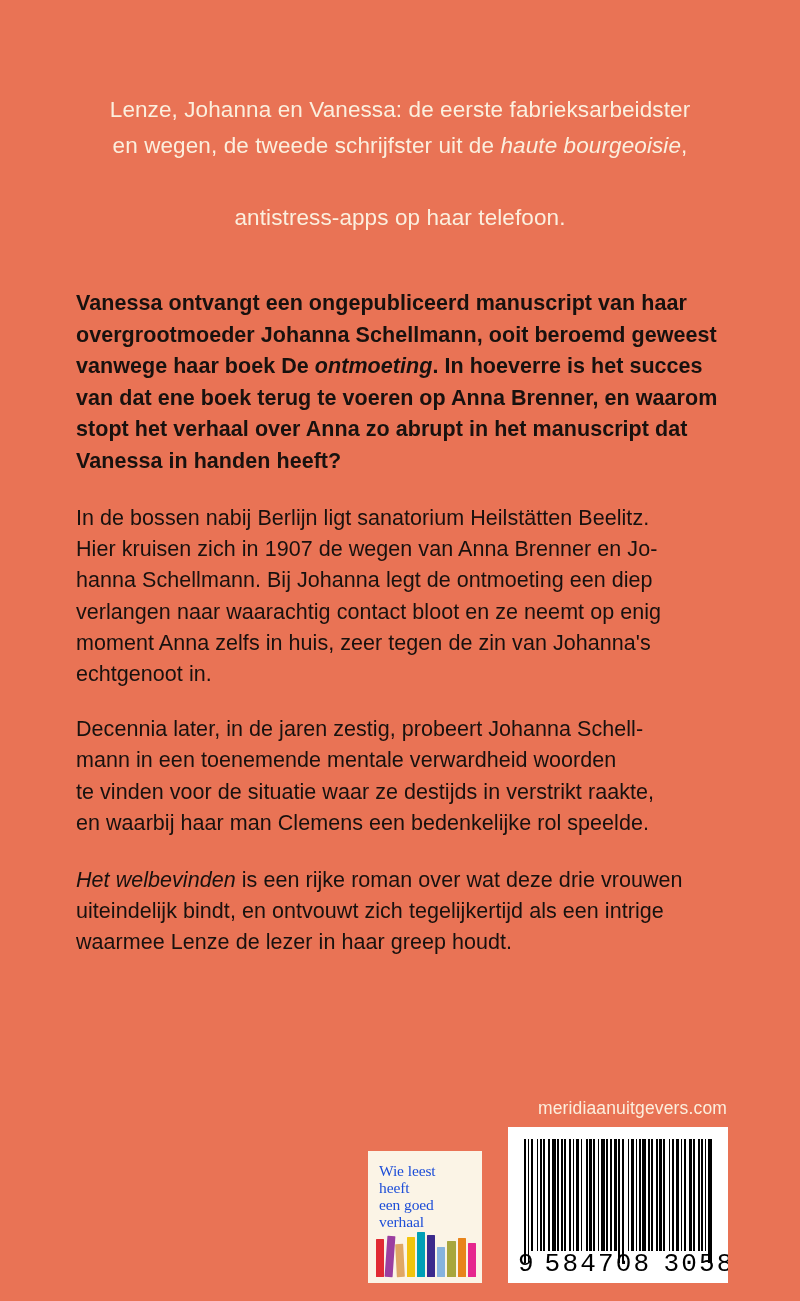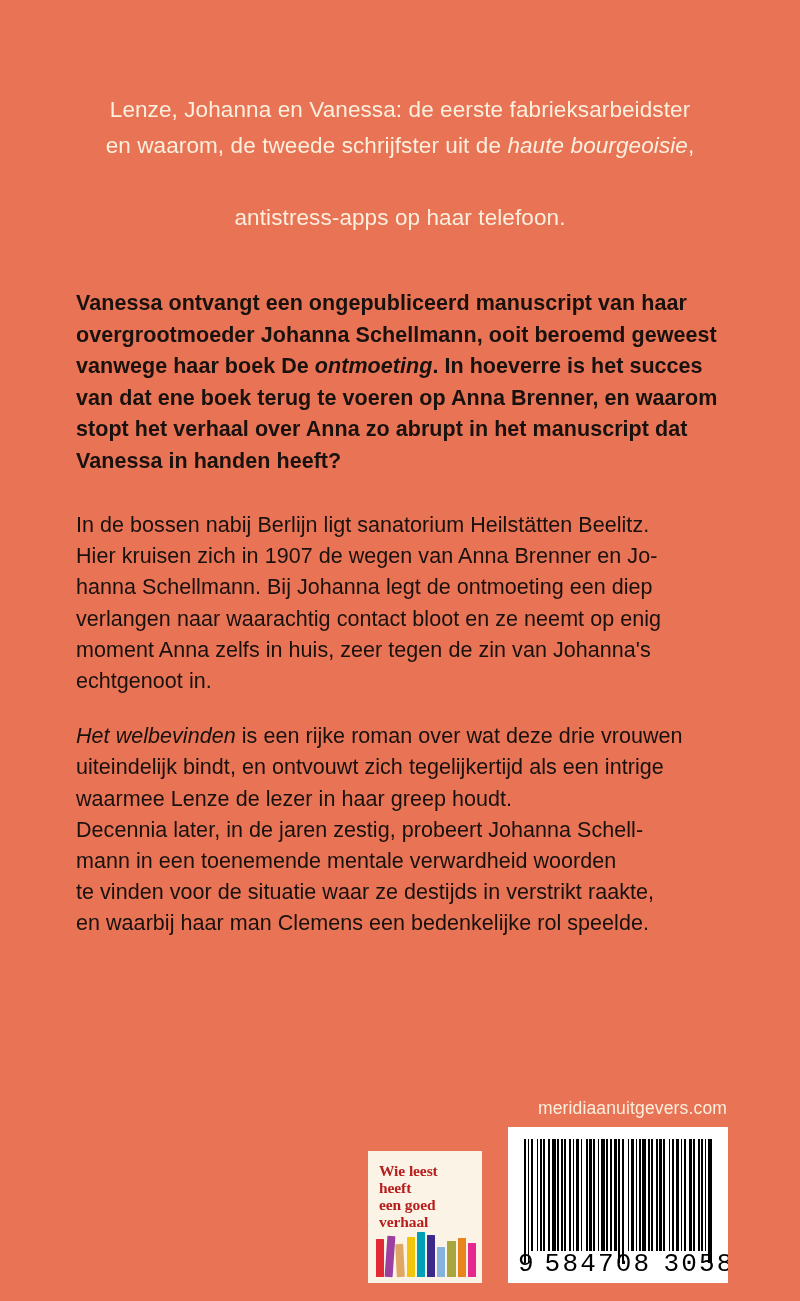--- a/index.html
+++ b/index.html
@@ -48,21 +48,21 @@
 
   .para {
     font-size: 21.5px;
     line-height: 31.2px;
     letter-spacing: 0.05px;
     margin: 0 0 26px 0;
     white-space: pre-line;
   }
   .para.lead {
     font-weight: 700;
-    margin-bottom: 33px;
+    margin-bottom: 26px;
     line-height: 31.5px;
   }
   .para em {
     font-style: italic;
   }
   .para.p-deep { margin-bottom: 24px; }
   .para.p-third { margin-bottom: 26px; }
   .para.p-last { margin-bottom: 0; }
 
   
@@ -87,24 +87,24 @@
     background: #FBF4E6;
     box-sizing: border-box;
     overflow: hidden;
   }
   .logo-text {
     position: absolute;
     left: 11px;
     top: 11px;
     right: 6px;
     font-family: "Liberation Serif", serif;
-    font-weight: 700;
+    font-weight: 400;
     font-size: 15.5px;
     line-height: 17px;
-    color: #b91c1c;
+    color: #1d4ed8;
     white-space: pre-line;
     letter-spacing: -0.1px;
   }
   .logo-books {
     position: absolute;
     left: 8px;
     right: 6px;
     bottom: 6px;
     height: 46px;
     display: flex;
@@ -162,49 +162,49 @@
   .digit-left { letter-spacing: 2.2px; }
   .digit-right { letter-spacing: 2.2px; margin-left: 12px; }
 </style>
 </head>
 <body>
 
 <div class="cover">
 
   <div class="intro">
     <span>Lenze, Johanna en Vanessa: de eerste fabrieksarbeidster</span><br>
-    <span>en waarom, de tweede schrijfster uit de </span><em>haute bourgeoisie</em><span>,</span><br>
+    <span>en wegen, de tweede schrijfster uit de </span><em>haute bourgeoisie</em><span>,</span><br>
     <br>
     <span>antistress-apps op haar telefoon.</span>
   </div>
 
   <div class="body-col">
 
     <p class="para lead"><span>Vanessa ontvangt een ongepubliceerd manuscript van haar
 overgrootmoeder Johanna Schellmann, ooit beroemd geweest
 vanwege haar boek De </span><em>ontmoeting</em><span>. In hoeverre is het succes
 van dat ene boek terug te voeren op Anna Brenner, en waarom
 stopt het verhaal over Anna zo abrupt in het manuscript dat
 Vanessa in handen heeft?</span></p>
 
     <p class="para p-deep">In de bossen nabij Berlijn ligt sanatorium Heilstätten Beelitz.
 Hier kruisen zich in 1907 de wegen van Anna Brenner en Jo-
 hanna Schellmann. Bij Johanna legt de ontmoeting een diep
 verlangen naar waarachtig contact bloot en ze neemt op enig
 moment Anna zelfs in huis, zeer tegen de zin van Johanna's
 echtgenoot in.</p>
 
-    <p class="para p-last"><em>Het welbevinden</em><span> is een rijke roman over wat deze drie vrouwen
-uiteindelijk bindt, en ontvouwt zich tegelijkertijd als een intrige
-waarmee Lenze de lezer in haar greep houdt.</span></p>
-
     <p class="para p-third">Decennia later, in de jaren zestig, probeert Johanna Schell-
 mann in een toenemende mentale verwardheid woorden
 te vinden voor de situatie waar ze destijds in verstrikt raakte,
 en waarbij haar man Clemens een bedenkelijke rol speelde.</p>
+
+    <p class="para p-last"><em>Het welbevinden</em><span> is een rijke roman over wat deze drie vrouwen
+uiteindelijk bindt, en ontvouwt zich tegelijkertijd als een intrige
+waarmee Lenze de lezer in haar greep houdt.</span></p>
 
   </div>
 
   <div class="pub-url">meridiaanuitgevers.com</div>
 
   <div class="logo-badge">
     <div class="logo-text">Wie leest
 heeft
 een goed
 verhaal</div>

